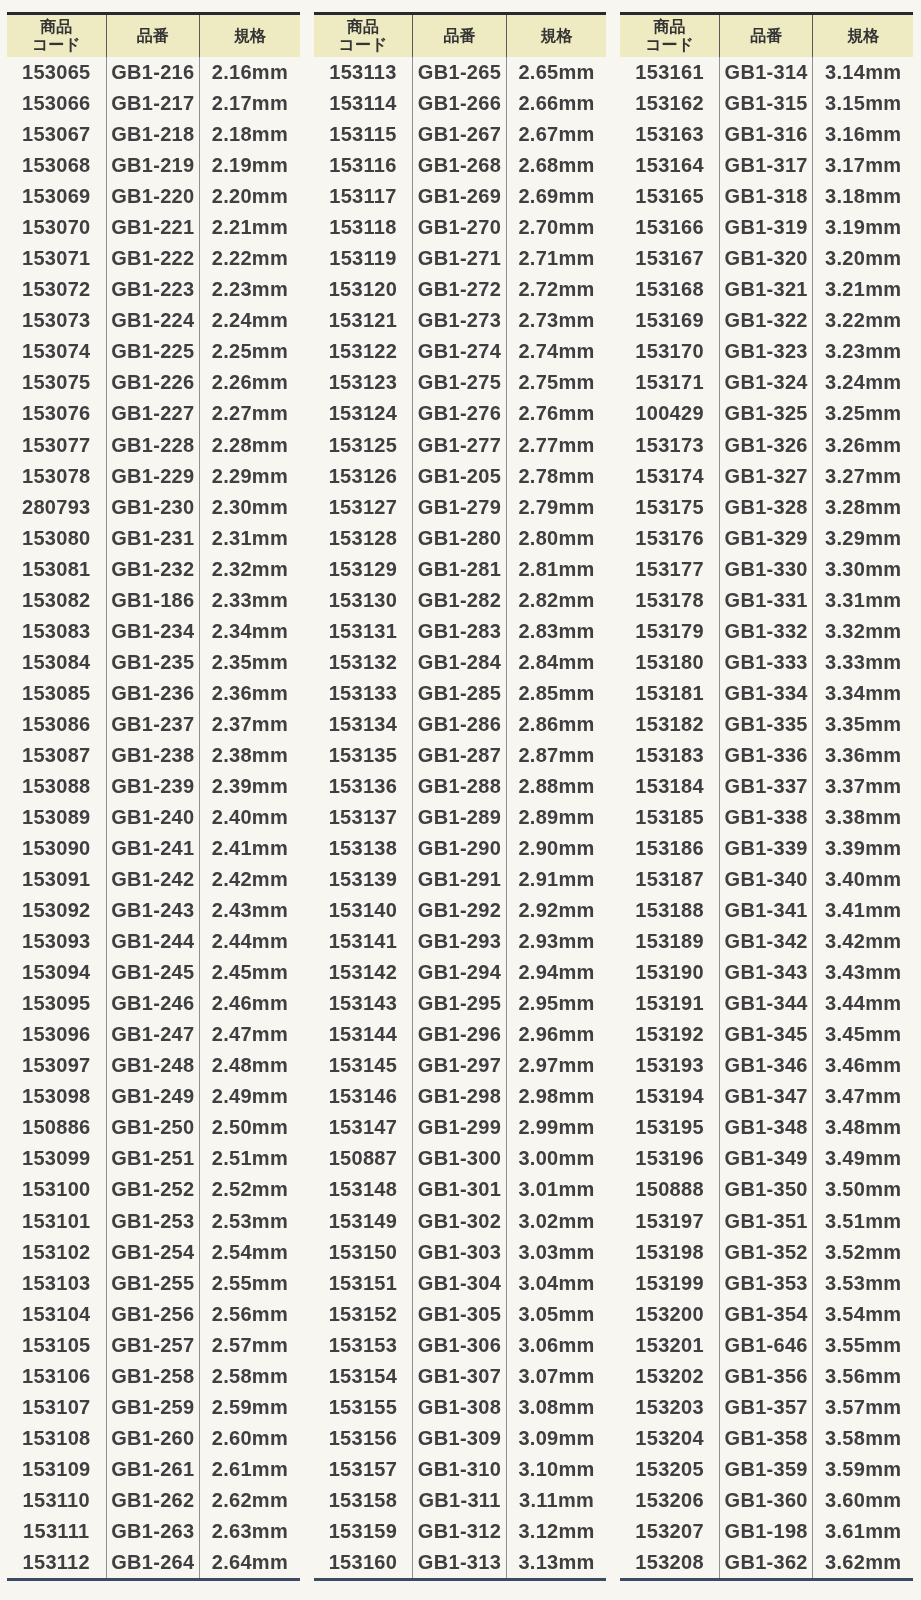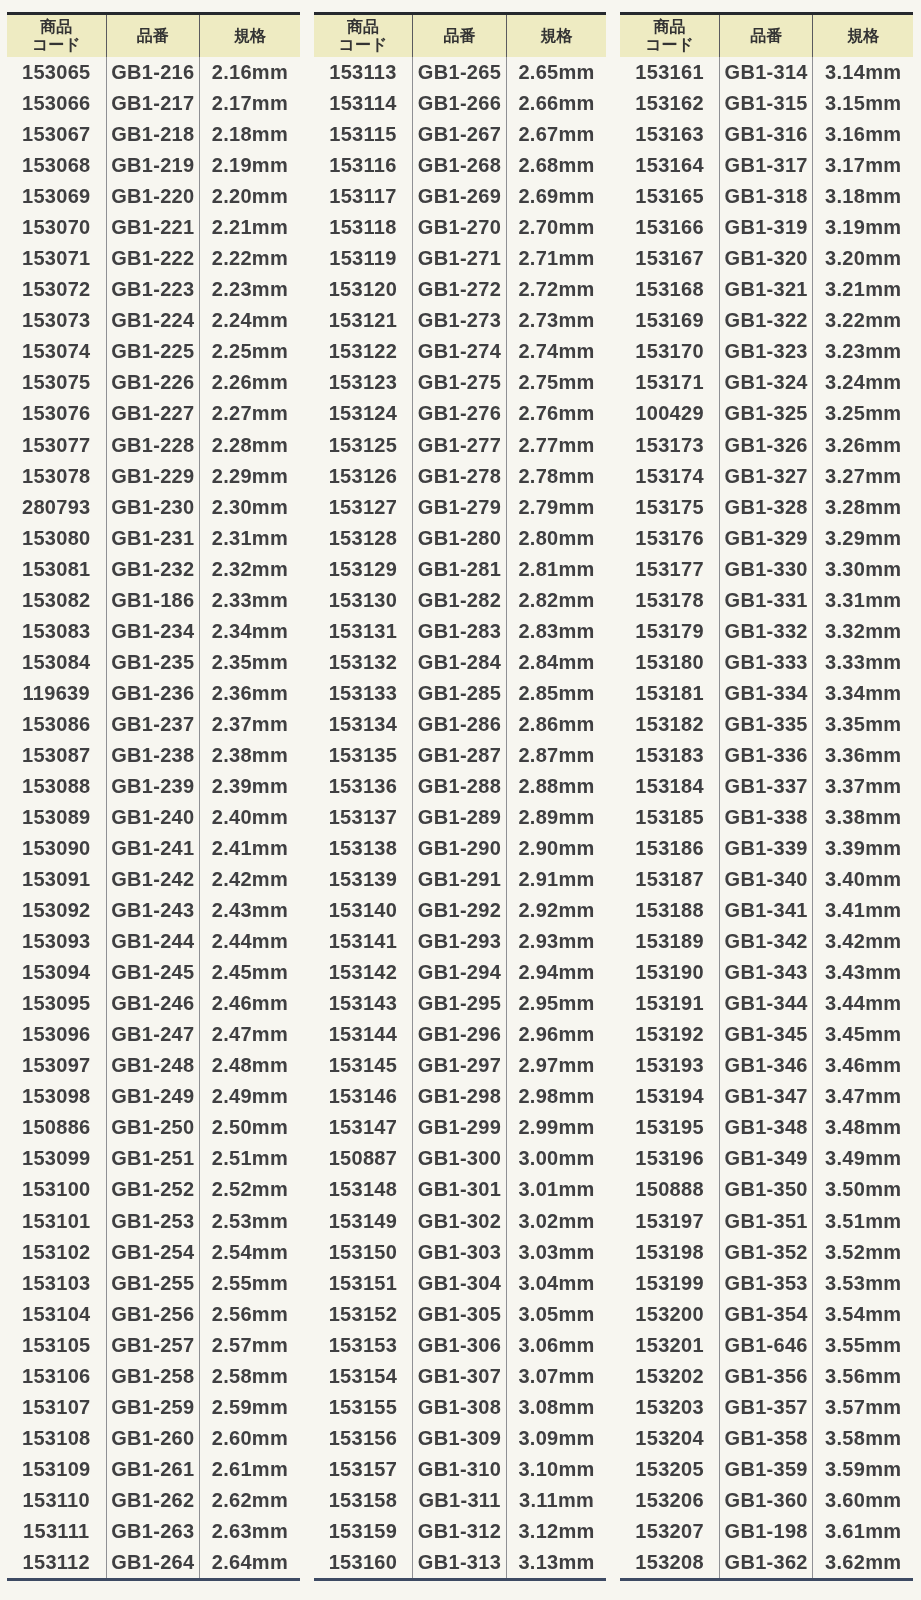--- a/index.html
+++ b/index.html
@@ -135,21 +135,21 @@
         <span class="cell c2">2.32mm</span>
         <span class="cell c0">153082</span>
         <span class="cell c1">GB1-186</span>
         <span class="cell c2">2.33mm</span>
         <span class="cell c0">153083</span>
         <span class="cell c1">GB1-234</span>
         <span class="cell c2">2.34mm</span>
         <span class="cell c0">153084</span>
         <span class="cell c1">GB1-235</span>
         <span class="cell c2">2.35mm</span>
-        <span class="cell c0">119639</span>
+        <span class="cell c0">153085</span>
         <span class="cell c1">GB1-236</span>
         <span class="cell c2">2.36mm</span>
         <span class="cell c0">153086</span>
         <span class="cell c1">GB1-237</span>
         <span class="cell c2">2.37mm</span>
         <span class="cell c0">153087</span>
         <span class="cell c1">GB1-238</span>
         <span class="cell c2">2.38mm</span>
         <span class="cell c0">153088</span>
         <span class="cell c1">GB1-239</span>
@@ -275,21 +275,21 @@
         <span class="cell c0">153123</span>
         <span class="cell c1">GB1-275</span>
         <span class="cell c2">2.75mm</span>
         <span class="cell c0">153124</span>
         <span class="cell c1">GB1-276</span>
         <span class="cell c2">2.76mm</span>
         <span class="cell c0">153125</span>
         <span class="cell c1">GB1-277</span>
         <span class="cell c2">2.77mm</span>
         <span class="cell c0">153126</span>
-        <span class="cell c1">GB1-278</span>
+        <span class="cell c1">GB1-205</span>
         <span class="cell c2">2.78mm</span>
         <span class="cell c0">153127</span>
         <span class="cell c1">GB1-279</span>
         <span class="cell c2">2.79mm</span>
         <span class="cell c0">153128</span>
         <span class="cell c1">GB1-280</span>
         <span class="cell c2">2.80mm</span>
         <span class="cell c0">153129</span>
         <span class="cell c1">GB1-281</span>
         <span class="cell c2">2.81mm</span>

